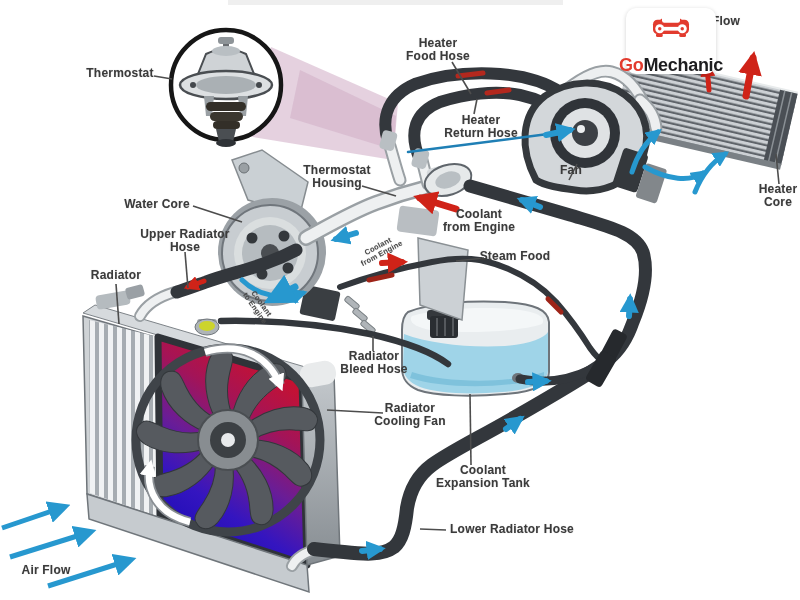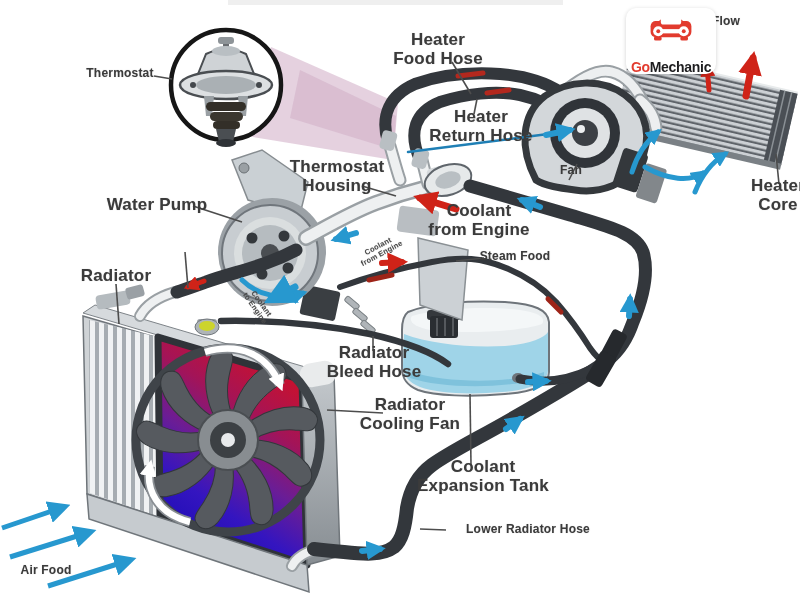--- a/index.html
+++ b/index.html
@@ -1,28 +1,28 @@
 <!DOCTYPE html>
 <html><head>
 <meta charset="utf-8">
 <style>
   html,body{margin:0;padding:0;background:#ffffff;}
   #stage{position:relative;width:800px;height:600px;background:#ffffff;overflow:hidden;
          font-family:"Liberation Sans", sans-serif;}
   #art{position:absolute;left:0;top:0;}
   .lbl{position:absolute;transform:translate(-50%,-50%);font-weight:bold;
-       font-size:17px;line-height:1.1;color:#3b3b3b;text-align:center;
+       font-size:12px;line-height:1.1;color:#3b3b3b;text-align:center;
        white-space:pre-line;letter-spacing:.2px;text-shadow:0 0 1px rgba(90,90,90,.35);}
   .lbl.big{font-size:12px;}
   .lbl.rotA{transform:translate(-50%,-50%) rotate(-28deg);font-size:7.5px;line-height:1.05;color:#4a4a4a;}
   .lbl.rotB{transform:translate(-50%,-50%) rotate(55deg);font-size:7.5px;line-height:1.05;color:#4a4a4a;}
   #logo{position:absolute;left:626px;top:8px;width:90px;height:66px;background:#ffffff;
         border-radius:10px;box-shadow:0 1px 4px rgba(0,0,0,.18);display:flex;flex-direction:column;
         align-items:center;justify-content:center;padding-top:2px;box-sizing:border-box;}
-  #logo .brand{font-size:14px;font-weight:bold;letter-spacing:-.3px;line-height:1;margin-top:16px;}
+  #logo .brand{font-size:18px;font-weight:bold;letter-spacing:-.3px;line-height:1;margin-top:16px;}
   #logo .go{color:#e23b2e;}
   #logo .mech{color:#1d1d1f;}
 </style>
 </head>
 <body>
 
 <div id="stage">
 
 <svg id="art" width="800" height="600" viewBox="0 0 800 600">
   <defs>
@@ -269,21 +269,23 @@
     <line x1="362" y1="186" x2="396" y2="196"></line>
     <line x1="484" y1="258" x2="456" y2="261"></line>
     <line x1="373" y1="351" x2="373" y2="336"></line>
     <line x1="383" y1="413" x2="327" y2="410"></line>
     <line x1="471" y1="465" x2="470" y2="394"></line>
     <line x1="446" y1="530" x2="420" y2="529"></line>
   </g>
 </svg>
 
 <div class="lbl big" style="left:120px;top:74px">Thermostat</div>
-<div class="lbl" style="left:157px;top:205px">Water Pump</div>
+<div class="lbl" style="left:157px;top:205px">Water Core</div>
+<div class="lbl" style="left:185px;top:241px">Upper Radiator
+Hose</div>
 <div class="lbl" style="left:116px;top:276px">Radiator</div>
 <div class="lbl" style="left:438px;top:50px">Heater
 Food Hose</div>
 <div class="lbl" style="left:481px;top:127px">Heater
 Return Hose</div>
 <div class="lbl big" style="left:726px;top:22px">Flow</div>
 <div class="lbl" style="left:778px;top:196px">Heater
 Core</div>
 <div class="lbl big" style="left:571px;top:171px">Fan</div>
 <div class="lbl" style="left:337px;top:177px">Thermostat
@@ -294,22 +296,22 @@
 from Engine</div>
 <div class="lbl rotB" style="left:258px;top:306px">Coolant
 to Engine</div>
 <div class="lbl big" style="left:515px;top:257px">Steam Food</div>
 <div class="lbl" style="left:374px;top:363px">Radiator
 Bleed Hose</div>
 <div class="lbl" style="left:410px;top:415px">Radiator
 Cooling Fan</div>
 <div class="lbl" style="left:483px;top:477px">Coolant
 Expansion Tank</div>
-<div class="lbl big" style="left:528px;top:530px">Lower Radiator Hose</div>
-<div class="lbl big" style="left:46px;top:571px">Air Food</div>
+<div class="lbl big" style="left:512px;top:530px">Lower Radiator Hose</div>
+<div class="lbl big" style="left:46px;top:571px">Air Flow</div>
 
 <div id="logo">
   <svg width="62" height="40" viewBox="0 0 60 40">
     <path d="M14,17 C16,5 44,5 46,17 Z" fill="#e23b2e"></path>
     <rect x="6" y="13" width="48" height="19" rx="6" fill="#e23b2e"></rect>
     <rect x="18" y="7" width="24" height="10" rx="3" fill="#ffffff"></rect>
     <rect x="10" y="31" width="9" height="5" rx="2" fill="#e23b2e"></rect>
     <rect x="41" y="31" width="9" height="5" rx="2" fill="#e23b2e"></rect>
     <rect x="15" y="22.5" width="30" height="5" fill="#ffffff"></rect>
     <circle cx="15" cy="25" r="6" fill="#ffffff"></circle>

